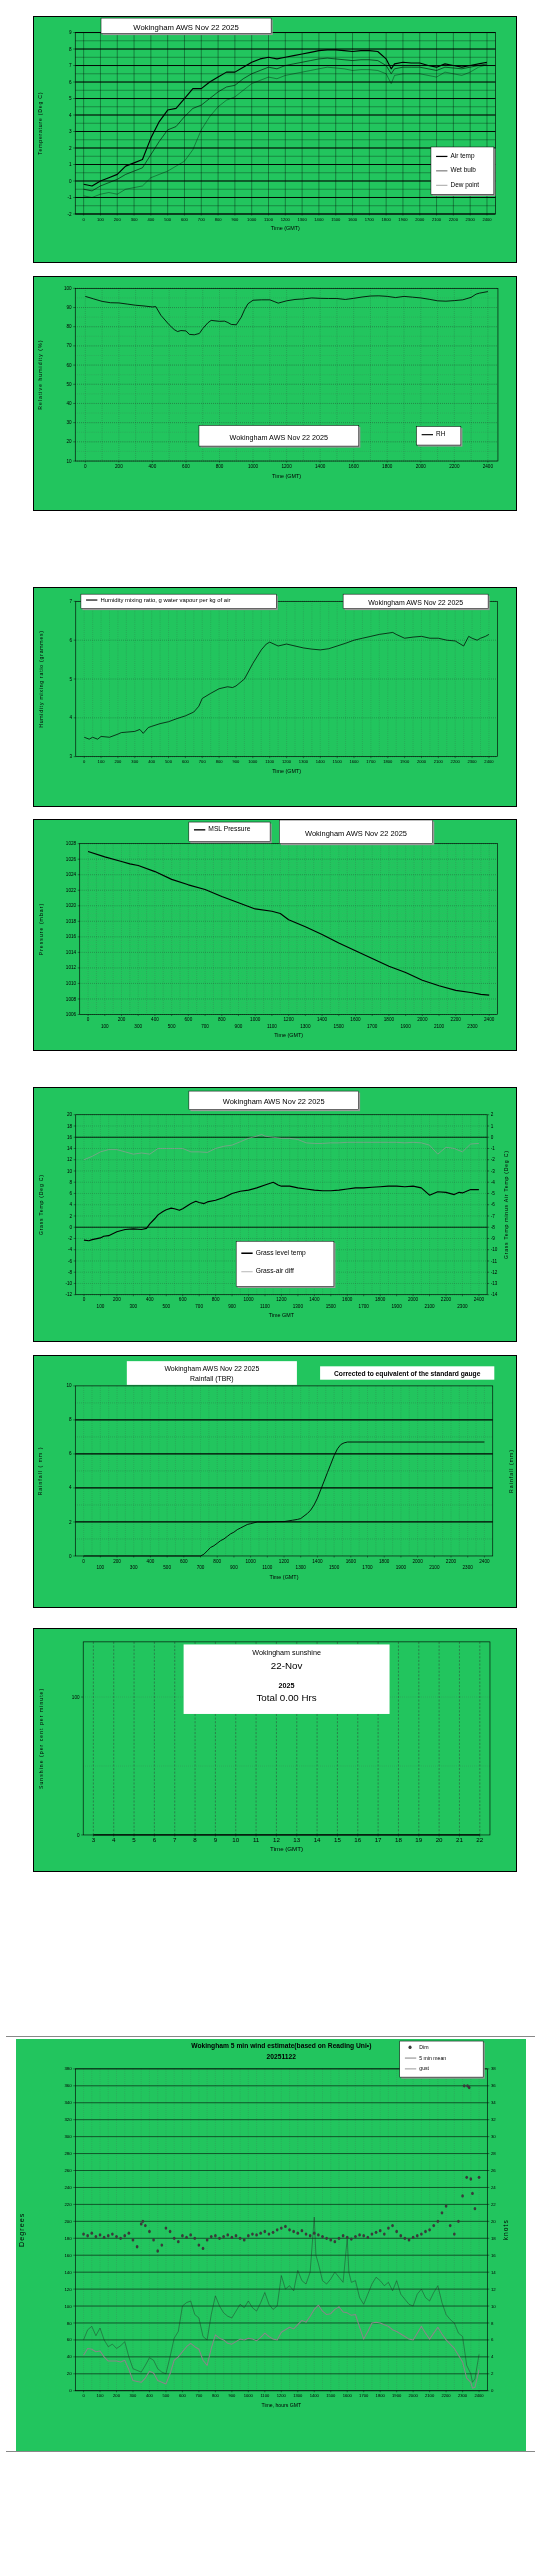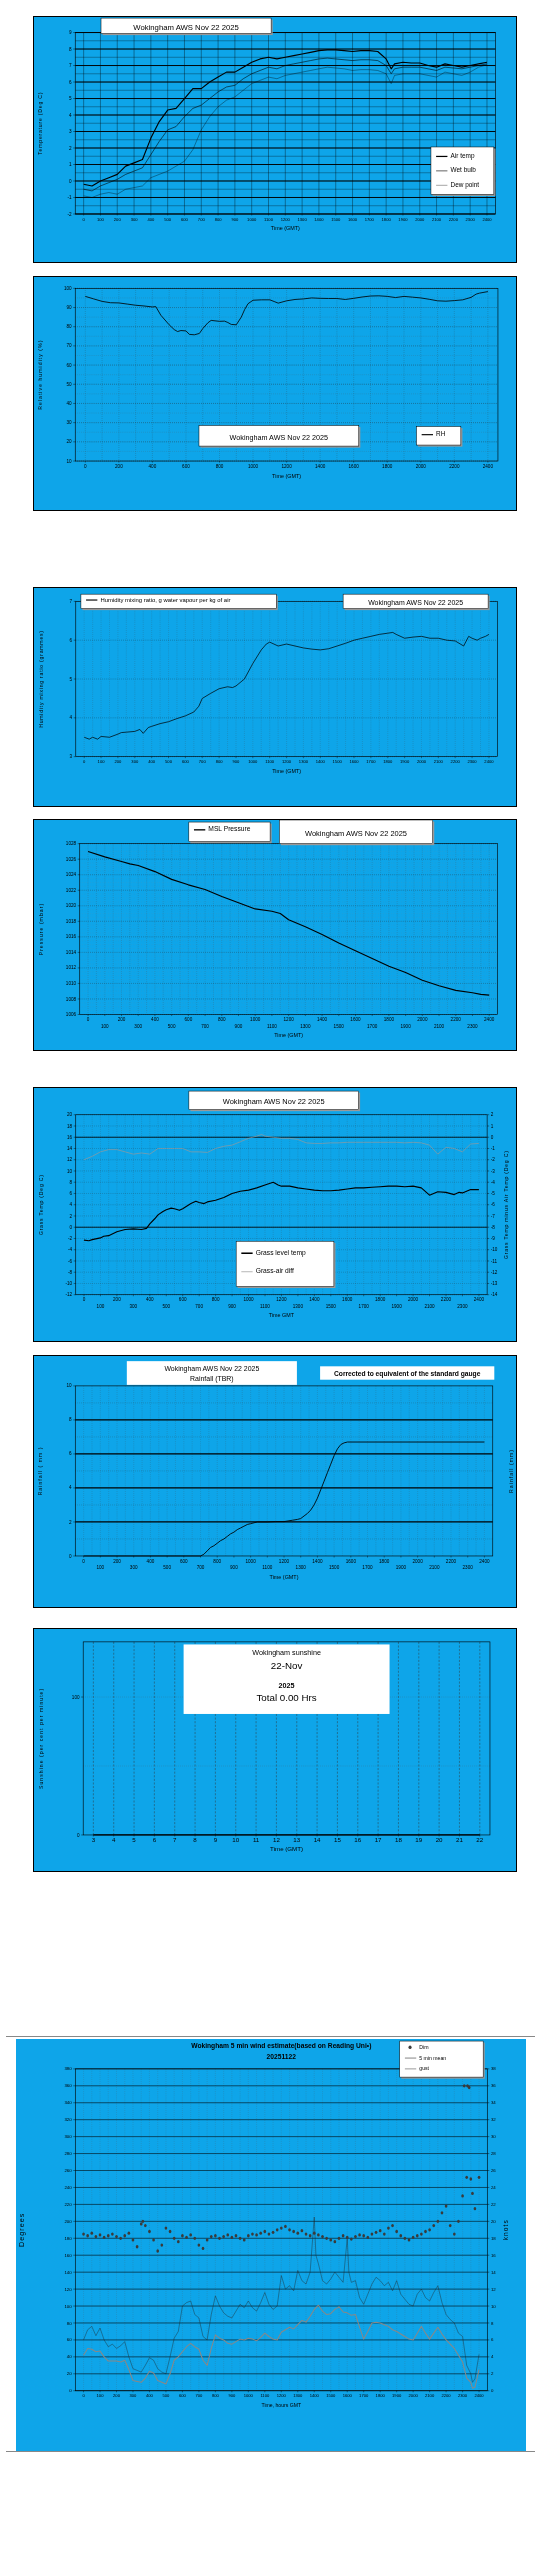--- a/index.html
+++ b/index.html
@@ -1,18 +1,18 @@
 <!DOCTYPE html>
 <html style="font-size:8.2px"><head>
 <meta charset="utf-8">
 <style>
   html,body{margin:0;padding:0;background:#fff;}
   body{width:541px;height:2620px;font-family:"Liberation Sans", sans-serif;}
   #page{position:relative;width:541px;height:2620px;background:#fff;}
-  .chart{position:absolute;background:#0ea5e9;}
+  .chart{position:absolute;background:#22c55e;}
   .chart.boxed{border:0.5px solid #000;}
   .sep{position:absolute;left:6.2px;width:529px;border-top:0.8px solid #888;height:0;}
   svg{display:block;}
 </style>
 </head>
 <body>
 
 <div id="page">
   <div class="chart boxed" style="left: 33px; top: 15.5px; width: 482px; height: 245px;">
       <svg width="482" height="245" viewBox="0 0 935 475">

